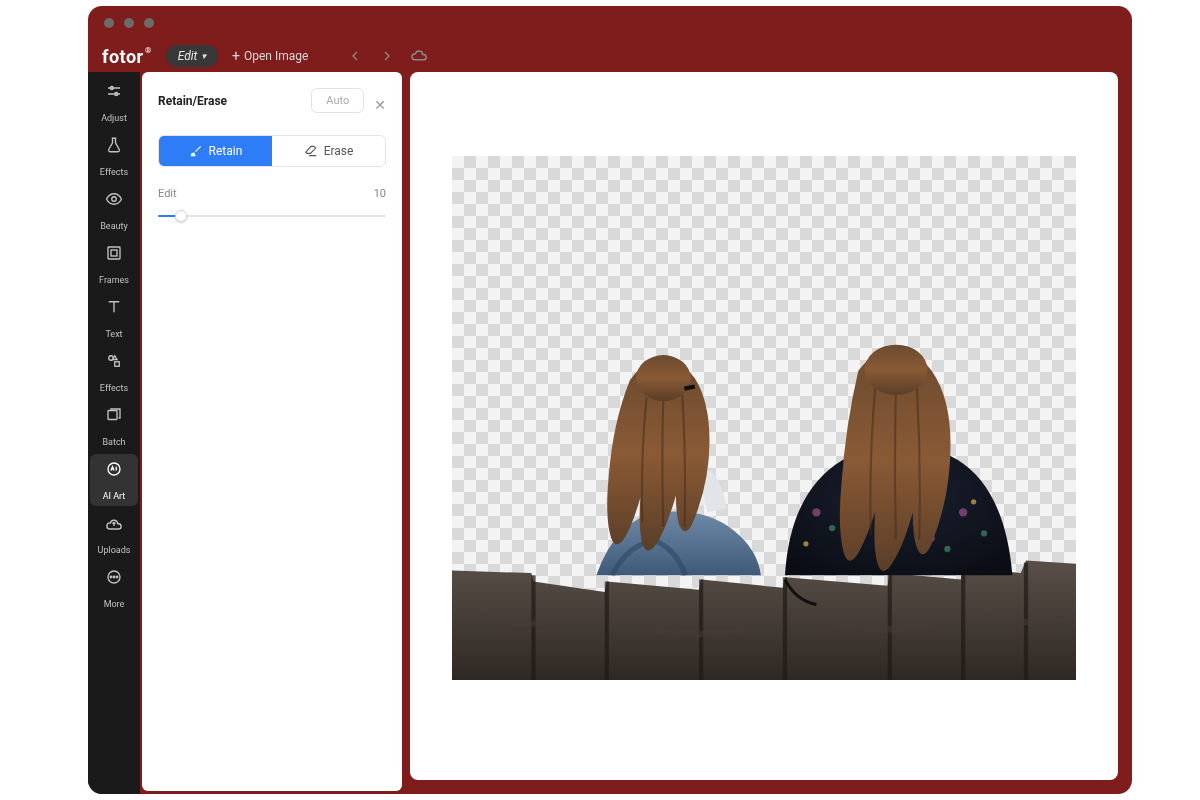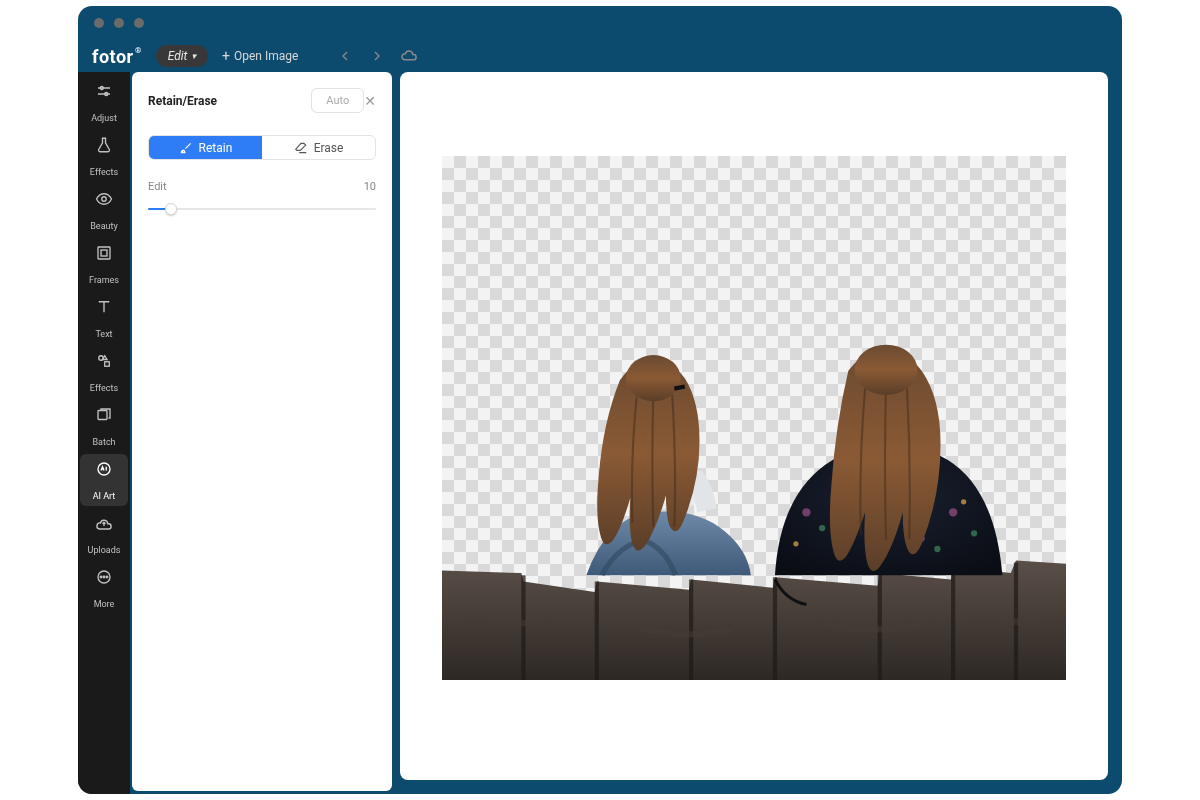--- a/index.html
+++ b/index.html
@@ -1,22 +1,22 @@
 <!DOCTYPE html>
 <html><head>
 <meta charset="utf-8">
 <style>
   * { box-sizing: border-box; margin: 0; padding: 0; font-family: -apple-system, BlinkMacSystemFont, "Segoe UI", Roboto, sans-serif; }
   body { background: #fff; width: 1200px; height: 800px; overflow: hidden; }
 
   .window {
     position: absolute;
-    top: 6px; left: 78px;
+    top: 6px; left: 88px;
     width: 1044px; height: 788px;
-    background: #0c4a6e;
+    background: #7f1d1d;
     border-radius: 14px;
     overflow: hidden;
   }
 
   
   .titlebar { height: 34px; display:flex; align-items:center; padding-left:16px; gap:10px;}
   .dot { width:10px; height:10px; border-radius:50%; background:#6b6b6b; }
 
   
   .header {
@@ -72,30 +72,30 @@
     background:#fff;
     border-radius: 6px;
     margin-left: 2px;
     margin-bottom: 3px;
     padding: 16px;
     display:flex; flex-direction:column;
     color:#333;
   }
   .panel-head { display:flex; align-items:center; justify-content:space-between; margin-bottom: 22px;}
   .panel-title { font-size:12px; font-weight:700; color:#222;}
-  .panel-head-right { display:flex; align-items:center; }
+  .panel-head-right { display:flex; align-items:flex-end; gap:10px;}
   .auto-btn {
     border:1px solid #e2e2e2; background:#fff; color:#aaa;
     padding:5px 14px; font-size:11px; border-radius:6px; cursor:pointer;
   }
   .close-x { color:#999; font-size:14px; cursor:pointer; }
 
   .seg {
     display:flex; border:1px solid #e4e4e4; border-radius:6px; overflow:hidden;
-    height:25px; margin-bottom: 20px;
+    height:32px; margin-bottom: 20px;
   }
   .seg-btn {
     flex:1; display:flex; align-items:center; justify-content:center; gap:6px;
     font-size:12px; cursor:pointer; color:#555;
   }
   .seg-btn.active { background:#2e7cf6; color:#fff; }
   .seg-btn svg { width:14px; height:14px; }
   .seg-btn.active svg { stroke:#fff; }
 
   .size-row { display:flex; justify-content:space-between; font-size:11px; color:#888; margin-bottom:8px;}

